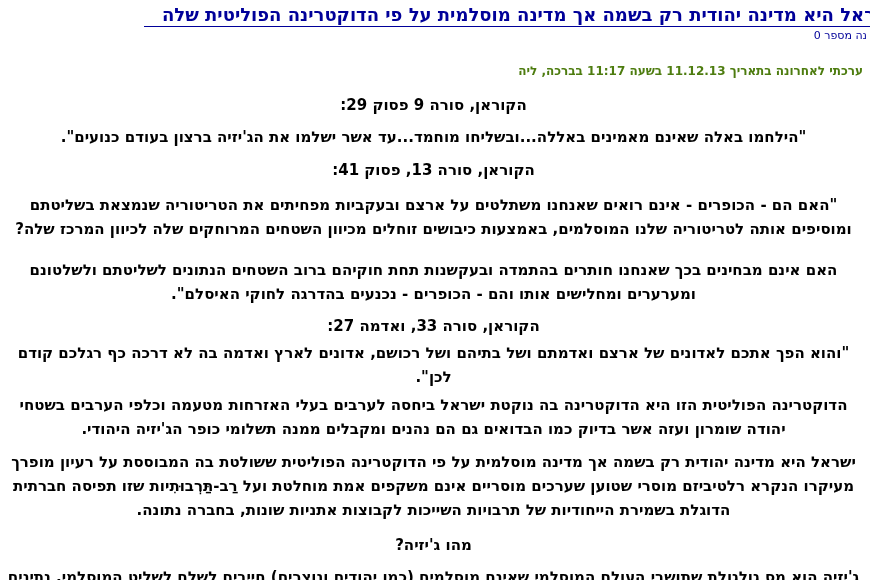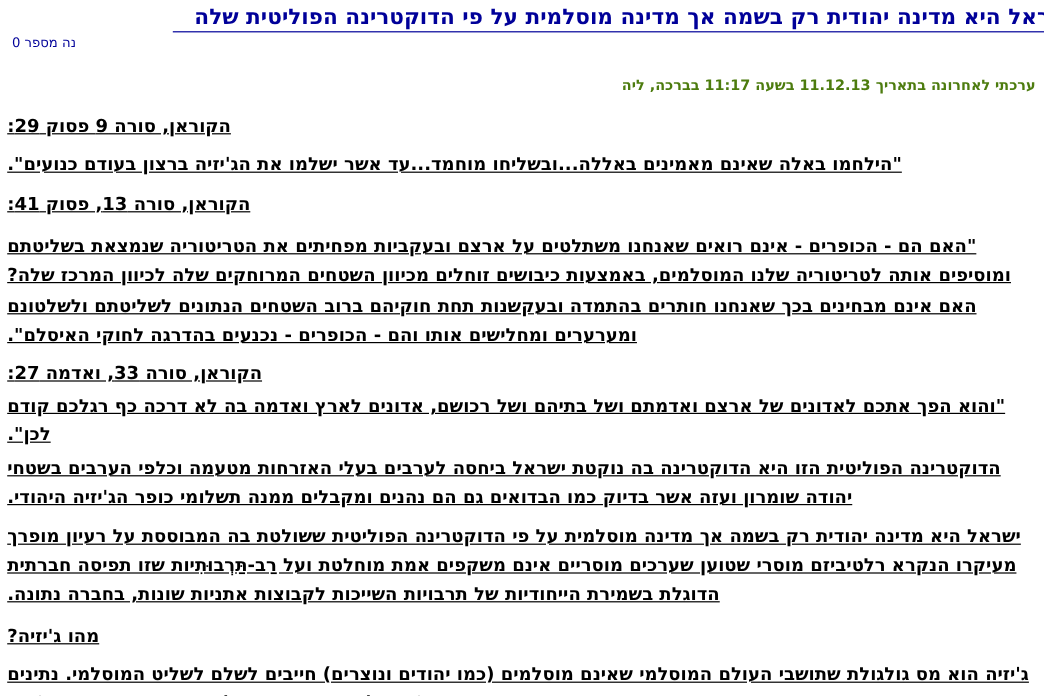--- a/index.html
+++ b/index.html
@@ -34,21 +34,21 @@
     line-height: 20px;
     text-decoration: none;
     border-bottom: 1px solid #000099;
     padding-bottom: 1px;
     padding-left: 18px;           
   }
   .subtitle-row {
     margin-top: 2px;
     padding-left: 10px;
     padding-right: 3px;
-    text-align: left;
+    text-align: right;
     color: #000099;
     font-size: 11px;
     line-height: 13px;
     font-weight: 400;
   }
   .note-row {
     margin-top: 22px;
     padding-right: 7px;
     text-align: right;
     color: #4d7c0f;
@@ -58,43 +58,42 @@
   }
   .content {
     padding: 0 9px 0 6px;
     color: #000000;
     font-size: 15px;
     font-weight: 700;
   }
   .content p {
     margin: 0;
     line-height: 24px;
-    text-align: left;
-    text-decoration: underline;
+    text-align: center;
   }
 </style>
 </head>
 <body>
 
 <div class="page">
 
   <div class="title-row">
     <a href="#" class="title-link">ראל היא מדינה יהודית רק בשמה אך מדינה מוסלמית על פי הדוקטרינה הפוליטית שלה</a>
   </div>
 
   <div class="subtitle-row">נה מספר 0</div>
 
   <div class="note-row">ערכתי לאחרונה בתאריך 11.12.13 בשעה 11:17 בברכה, ליה</div>
 
   <div class="content">
     <p style="margin-top:14px">הקוראן, סורה 9 פסוק 29:</p>
     <p style="margin-top:8px">"הילחמו באלה שאינם מאמינים באללה...ובשליחו מוחמד...עד אשר ישלמו את הג'יזיה ברצון בעודם כנועים".</p>
     <p style="margin-top:9px">הקוראן, סורה 13, פסוק 41:</p>
     <p style="margin-top:11px">"האם הם - הכופרים - אינם רואים שאנחנו משתלטים על ארצם ובעקביות מפחיתים את הטריטוריה שנמצאת בשליטתם ומוסיפים אותה לטריטוריה שלנו המוסלמים, באמצעות כיבושים זוחלים מכיוון השטחים המרוחקים שלה לכיוון המרכז שלה?</p>
-    <p style="margin-top:2px">האם אינם מבחינים בכך שאנחנו חותרים בהתמדה ובעקשנות תחת חוקיהם ברוב השטחים הנתונים לשליטתם ולשלטונם ומערערים ומחלישים אותו והם - הכופרים - נכנעים בהדרגה לחוקי האיסלם".</p>
+    <p style="margin-top:17px">האם אינם מבחינים בכך שאנחנו חותרים בהתמדה ובעקשנות תחת חוקיהם ברוב השטחים הנתונים לשליטתם ולשלטונם ומערערים ומחלישים אותו והם - הכופרים - נכנעים בהדרגה לחוקי האיסלם".</p>
     <p style="margin-top:8px">הקוראן, סורה 33, ואדמה 27:</p>
     <p style="margin-top:3px">"והוא הפך אתכם לאדונים של ארצם ואדמתם ושל בתיהם ושל רכושם, אדונים לארץ ואדמה בה לא דרכה כף רגלכם קודם לכן".</p>
     <p style="margin-top:4px">הדוקטרינה הפוליטית הזו היא הדוקטרינה בה נוקטת ישראל ביחסה לערבים בעלי האזרחות מטעמה וכלפי הערבים בשטחי יהודה שומרון ועזה אשר בדיוק כמו הבדואים גם הם נהנים ומקבלים ממנה תשלומי כופר הג'יזיה היהודי.</p>
     <p style="margin-top:9px">ישראל היא מדינה יהודית רק בשמה אך מדינה מוסלמית על פי הדוקטרינה הפוליטית ששולטת בה המבוססת על רעיון מופרך מעיקרו הנקרא רלטיביזם מוסרי שטוען שערכים מוסריים אינם משקפים אמת מוחלטת ועל רַב-תַּרְבוּתִיות שזו תפיסה חברתית הדוגלת בשמירת הייחודיות של תרבויות השייכות לקבוצות אתניות שונות, בחברה נתונה.</p>
     <p style="margin-top:11px">מהו ג'יזיה?</p>
     <p style="margin-top:8px">ג'יזיה הוא מס גולגולת שתושבי העולם המוסלמי שאינם מוסלמים (כמו יהודים ונוצרים) חייבים לשלם לשליט המוסלמי. נתינים לא מוסלמים החיים במדינה הנשלטת על פי חוקי האיסלם מוגדרים כ-דה'ימים (בני חסות נחותים) ובתמורה לתשלום הג'יזיה יכולים</p>
   </div>
 
 </div>
 

